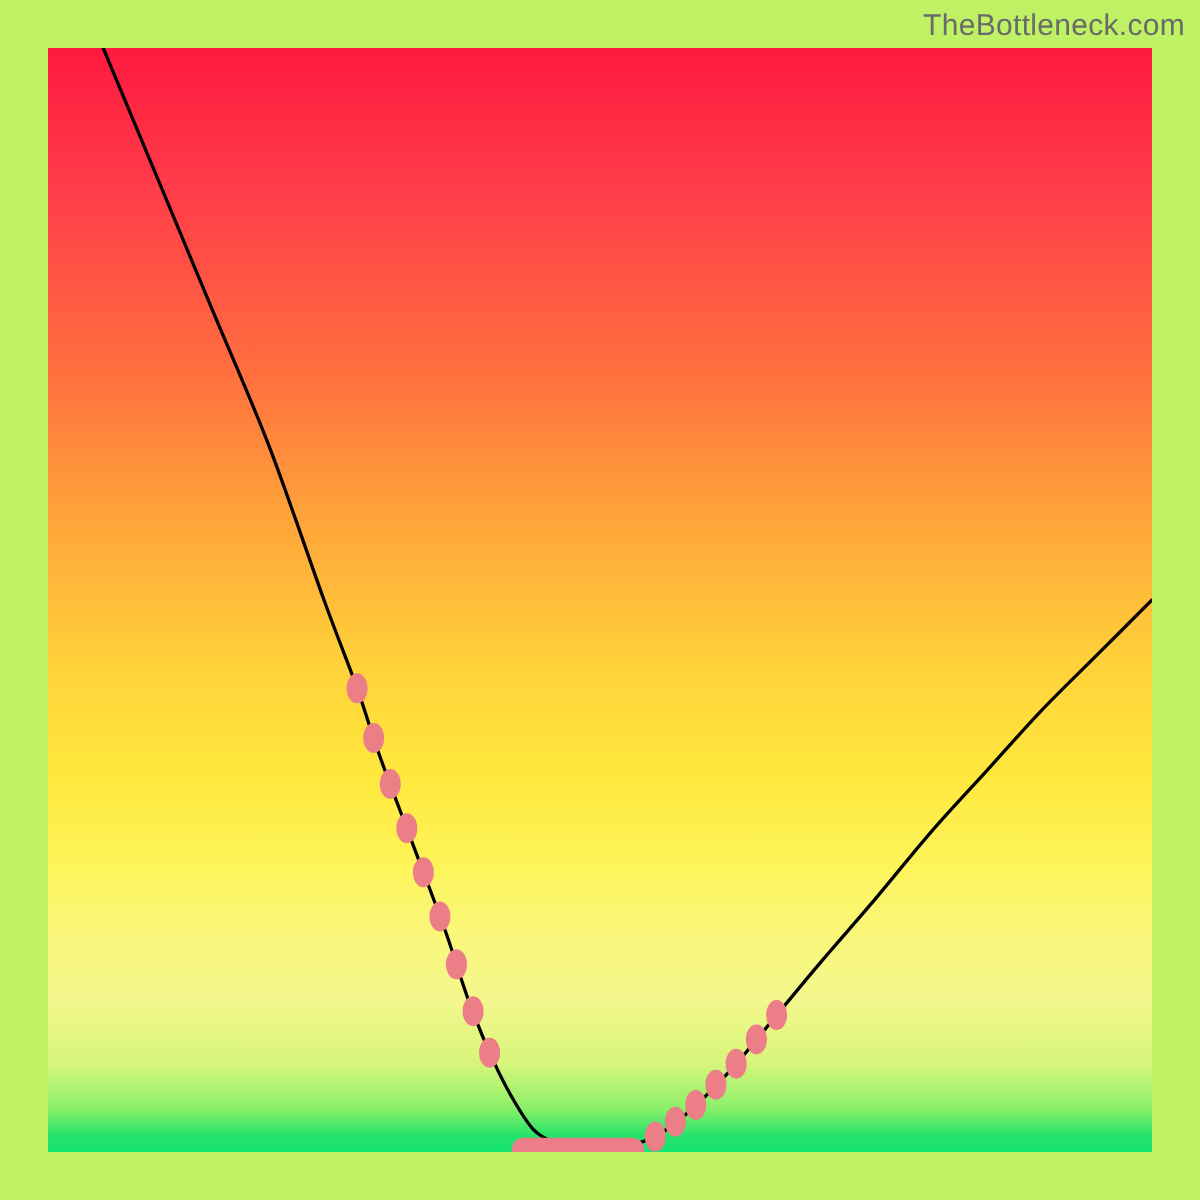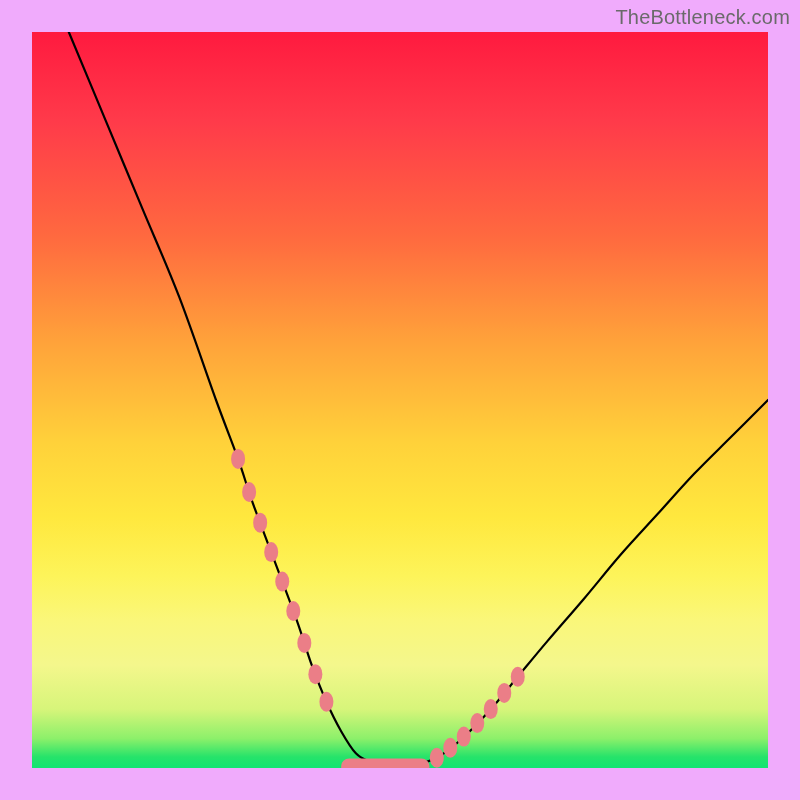--- a/index.html
+++ b/index.html
@@ -10,21 +10,21 @@
     overflow: hidden;
     background: #000;
     font-family: Arial, Helvetica, sans-serif;
   }
   .frame {
     position: absolute;
     left: 0;
     top: 0;
     width: 800px;
     height: 800px;
-    background: #f0abfc;
+    background: #bef264;
   }
   .plot {
     position: absolute;
     left: 32px;
     top: 32px;
     width: 736px;
     height: 736px;
     
     background: linear-gradient(to bottom,
       #ff1a3f 0%,

